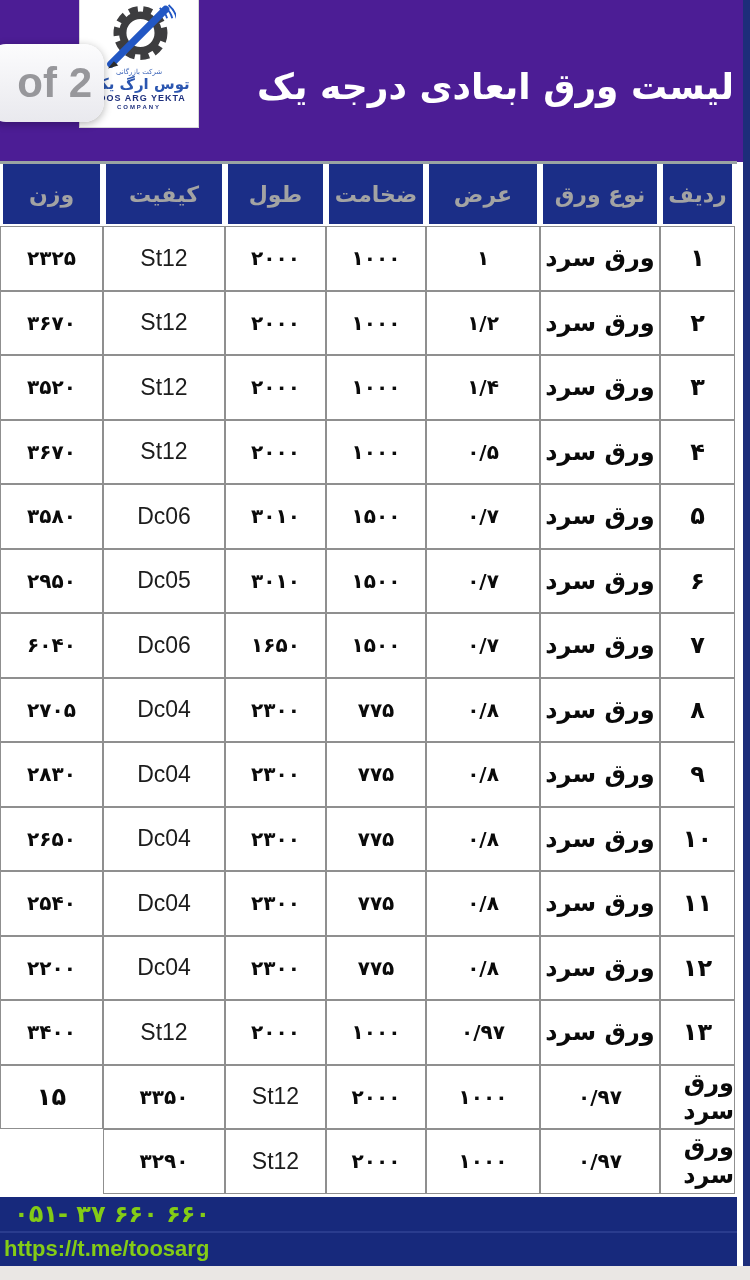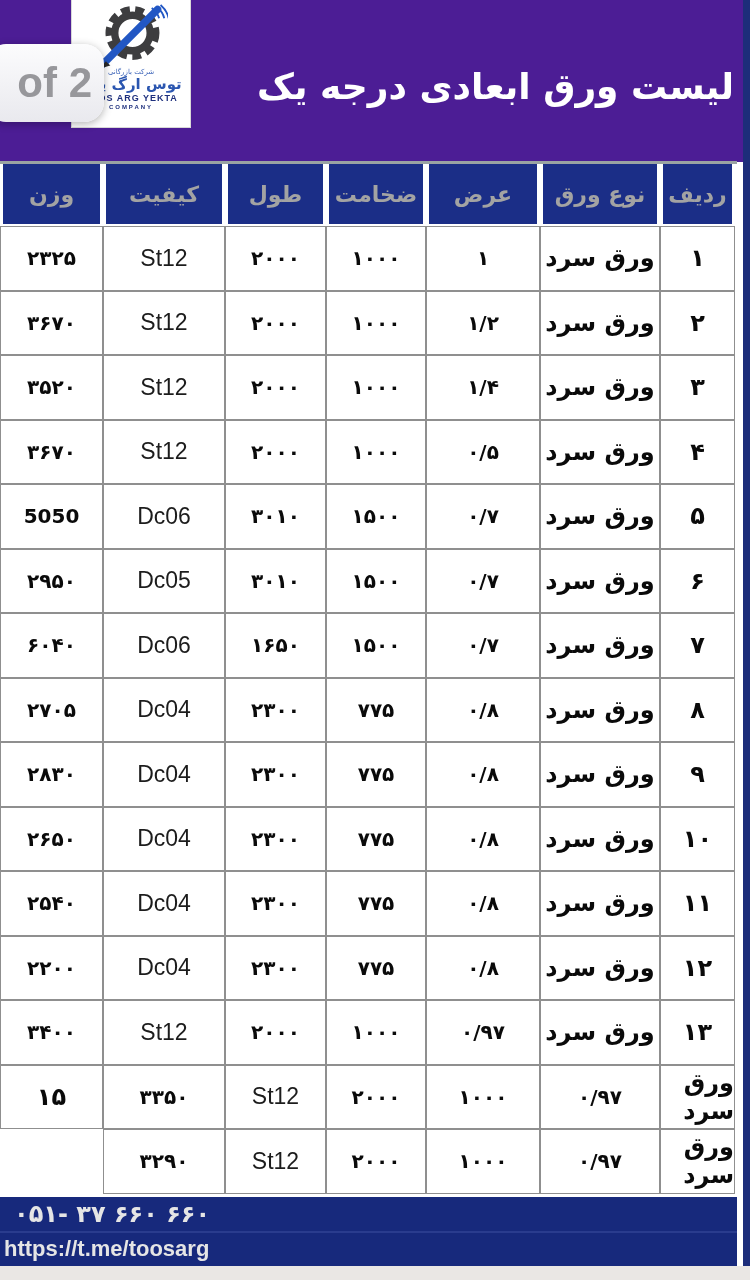--- a/index.html
+++ b/index.html
@@ -12,21 +12,21 @@
   .topband {
     position:absolute; left:0; top:0; width:750px; height:162px;
     background:#4c1d95;
   }
   .title {
     position:absolute; right:16px; top:66px; direction:rtl;
     color:#ffffff; font-size:36px; font-weight:bold; white-space:nowrap;
   }
   
   .logo {
-    position:absolute; left:72px; top:0; width:118px; height:127px;
+    position:absolute; left:80px; top:0; width:118px; height:127px;
     background:#ffffff; z-index:1; display:flex; flex-direction:column;
     align-items:center; box-shadow:0 0 0 1px #d8d8d8;
   }
   .logo svg { display:block; margin-top:2px; }
   .logo-tagline { font-size:7px; color:#3a63b8; direction:rtl; line-height:8px; margin-top:-2px; }
   .logo-fa { font-size:15px; font-weight:bold; color:#2b56b0; direction:rtl; line-height:17px; white-space:nowrap; }
   .logo-en { font-family:"Liberation Sans", sans-serif; font-size:9px; font-weight:bold; color:#1d2f7d; letter-spacing:1px; line-height:10px; white-space:nowrap; }
   .logo-co { font-family:"Liberation Sans", sans-serif; font-size:6px; font-weight:bold; color:#1d2f7d; letter-spacing:2px; line-height:8px; }
   
   .badge {
@@ -61,21 +61,21 @@
     display:flex; align-items:center; justify-content:center;
     color:#0a0a0a; direction:rtl;
   }
   .td.num     { font-size:20px; font-weight:bold; }
   .td.radif   { font-size:24px; font-weight:bold; }
   .td.type    { font-size:24px; font-weight:bold; }
   .td.quality { font-family:"Liberation Sans", sans-serif; font-size:23px; font-weight:400; color:#1c1c1c; }
   
   .footer {
     position:absolute; left:0; top:1197px; width:737px; height:69px;
-    background:#17297c; color:#e5e5e5;
+    background:#17297c; color:#84cc16;
   }
   .footer-row1 {
     height:36px; display:flex; align-items:center; justify-content:space-between;
     padding:0 14px; box-sizing:border-box;
     border-bottom:2px solid #2a3c8e;
   }
   .footer-phone { direction:ltr; font-size:24px; font-weight:bold; }
   .footer-company { direction:rtl; font-size:23px; font-weight:bold; }
   .footer-row2 {
     height:31px; display:flex; align-items:center; padding:0 4px;
@@ -150,21 +150,21 @@
       <div class="td num">۱۰۰۰</div>
       <div class="td num">۲۰۰۰</div>
       <div class="td quality">St12</div>
       <div class="td num">۳۶۷۰</div>
       <div class="td radif">۵</div>
       <div class="td type">ورق سرد</div>
       <div class="td num">۰/۷</div>
       <div class="td num">۱۵۰۰</div>
       <div class="td num">۳۰۱۰</div>
       <div class="td quality">Dc06</div>
-      <div class="td num">5050</div>
+      <div class="td num">۳۵۸۰</div>
       <div class="td radif">۶</div>
       <div class="td type">ورق سرد</div>
       <div class="td num">۰/۷</div>
       <div class="td num">۱۵۰۰</div>
       <div class="td num">۳۰۱۰</div>
       <div class="td quality">Dc05</div>
       <div class="td num">۲۹۵۰</div>
       <div class="td radif">۷</div>
       <div class="td type">ورق سرد</div>
       <div class="td num">۰/۷</div>

